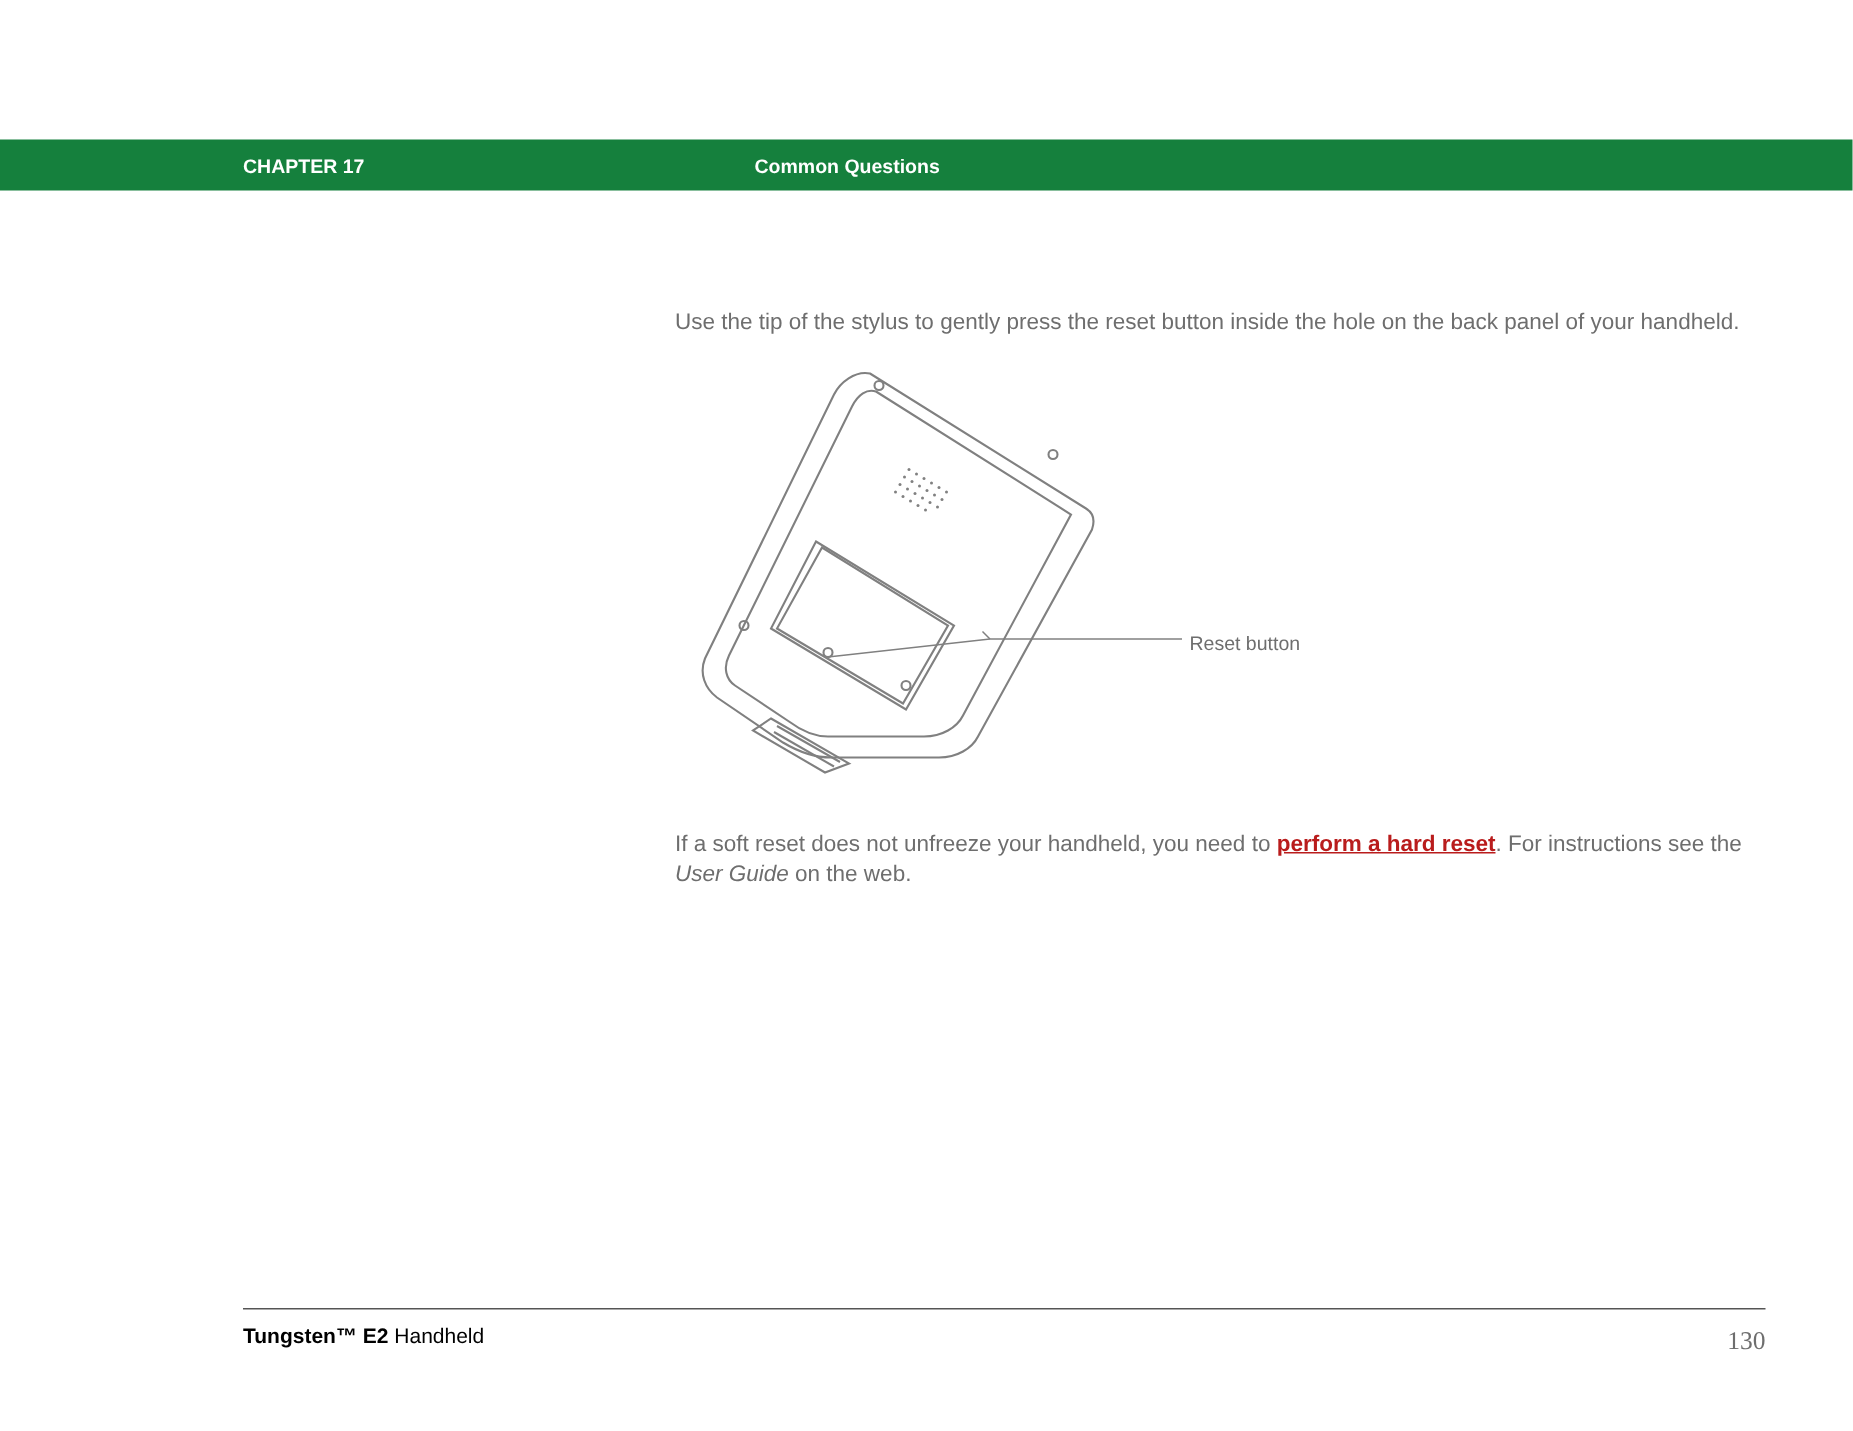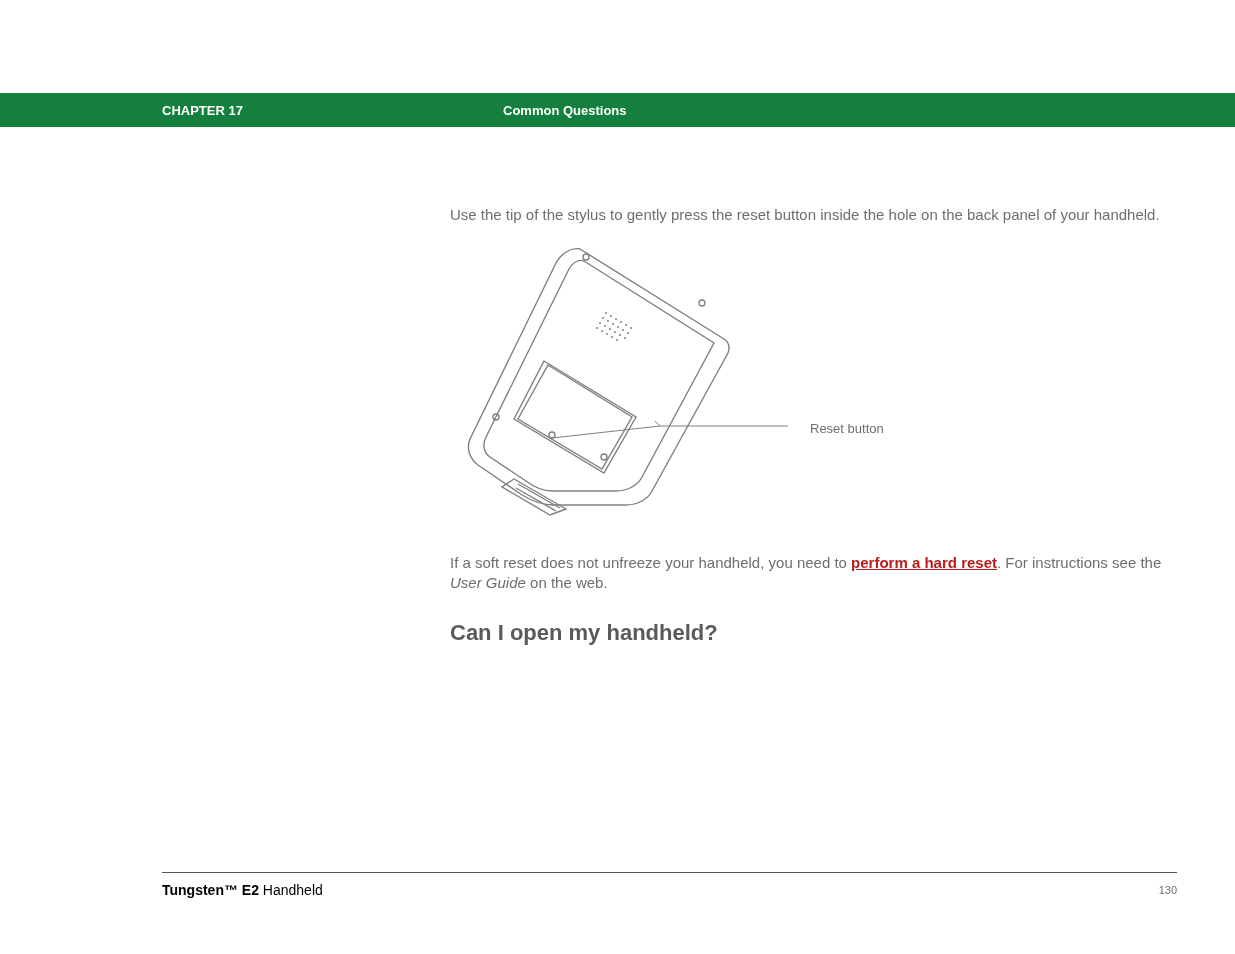--- a/index.html
+++ b/index.html
@@ -54,21 +54,20 @@
     position: absolute;
     left: 6px;
     top: 0;
   }
   .callout-label-abs {
     position: absolute;
     left: 343px;
     top: 177px;
     font-size: 13px;
     color: #6e6e6e;
-    margin-left: 17px;
   }
   .para2 {
     margin-top: 14px;
   }
   a.hardreset {
     color: #b91c1c;
     font-weight: bold;
     text-decoration: underline;
   }
   .userguide-italic {
@@ -92,22 +91,23 @@
     left: 162px;
     top: 882px;
     font-size: 14px;
     color: #000000;
   }
   .footer-left .bold { font-weight: bold; }
   .footer-right {
     position: absolute;
     right: 58px;
     top: 884px;
-    font-size: 11px;
+    font-size: 17px;
     color: #6e6e6e;
+    font-family: Liberation Serif, serif;
   }
 </style>
 </head>
 <body>
 
 <div class="header-bar">
   <span class="header-chapter">CHAPTER 17</span>
   <span class="header-title">Common Questions</span>
 </div>
 
@@ -170,21 +170,20 @@
       <line x1="205" y1="178" x2="210" y2="183" stroke="#808080" stroke-width="1"></line>
       <line x1="210" y1="183" x2="338" y2="183" stroke="#808080" stroke-width="1"></line>
     </svg>
     <span class="callout-label-abs">Reset button</span>
   </div>
 
   <p class="para2">
     <span>If a soft reset does not unfreeze your handheld, you need to </span><a href="#" class="hardreset">perform a hard reset</a><span>. For instructions see the </span><span class="userguide-italic">User Guide</span><span> on the web.</span>
   </p>
 
-  <h2 class="section-head">Can I open my handheld?</h2>
 
 </div>
 
 <div class="footer-rule"></div>
 <div class="footer-left">
   <span class="bold">Tungsten™ E2</span><span> Handheld</span>
 </div>
 <div class="footer-right">130</div>
 
 </body></html>

